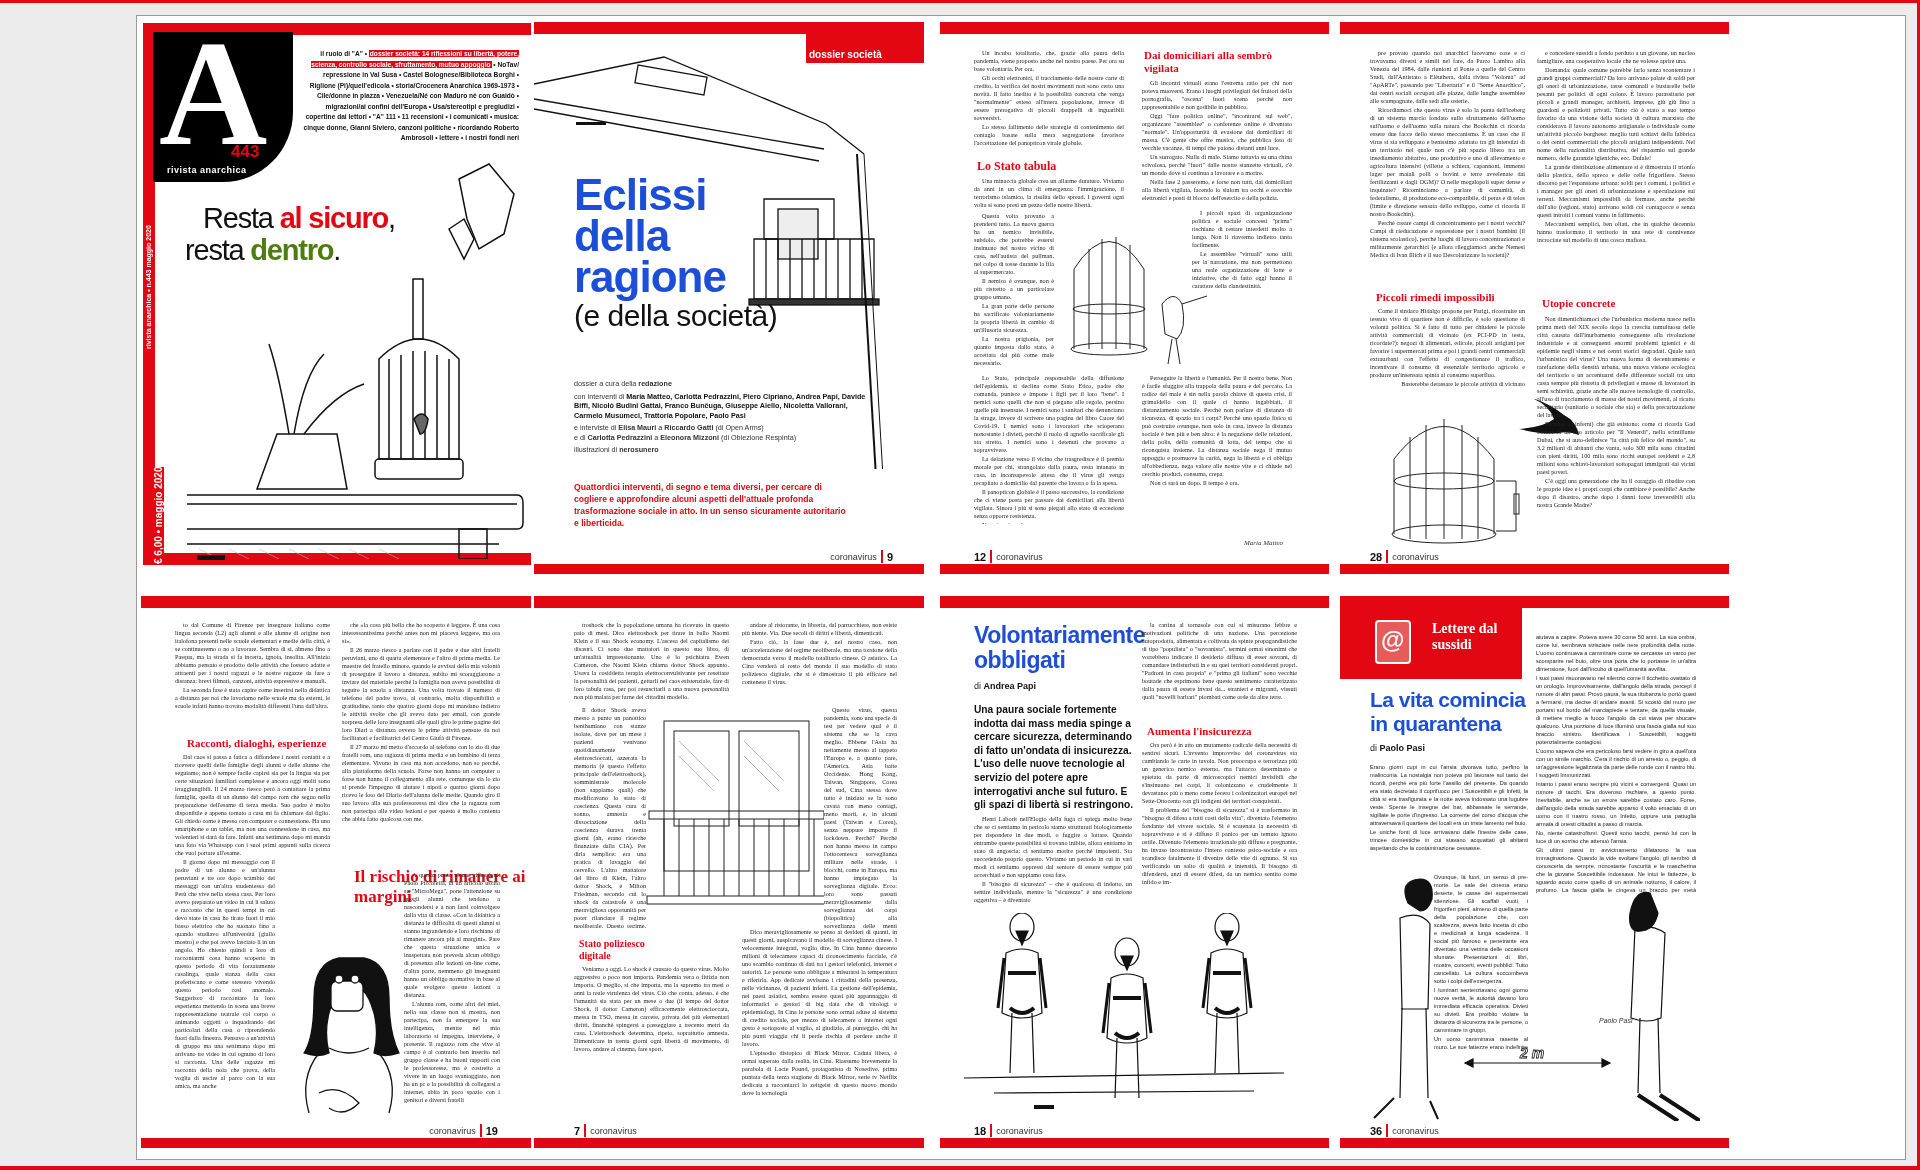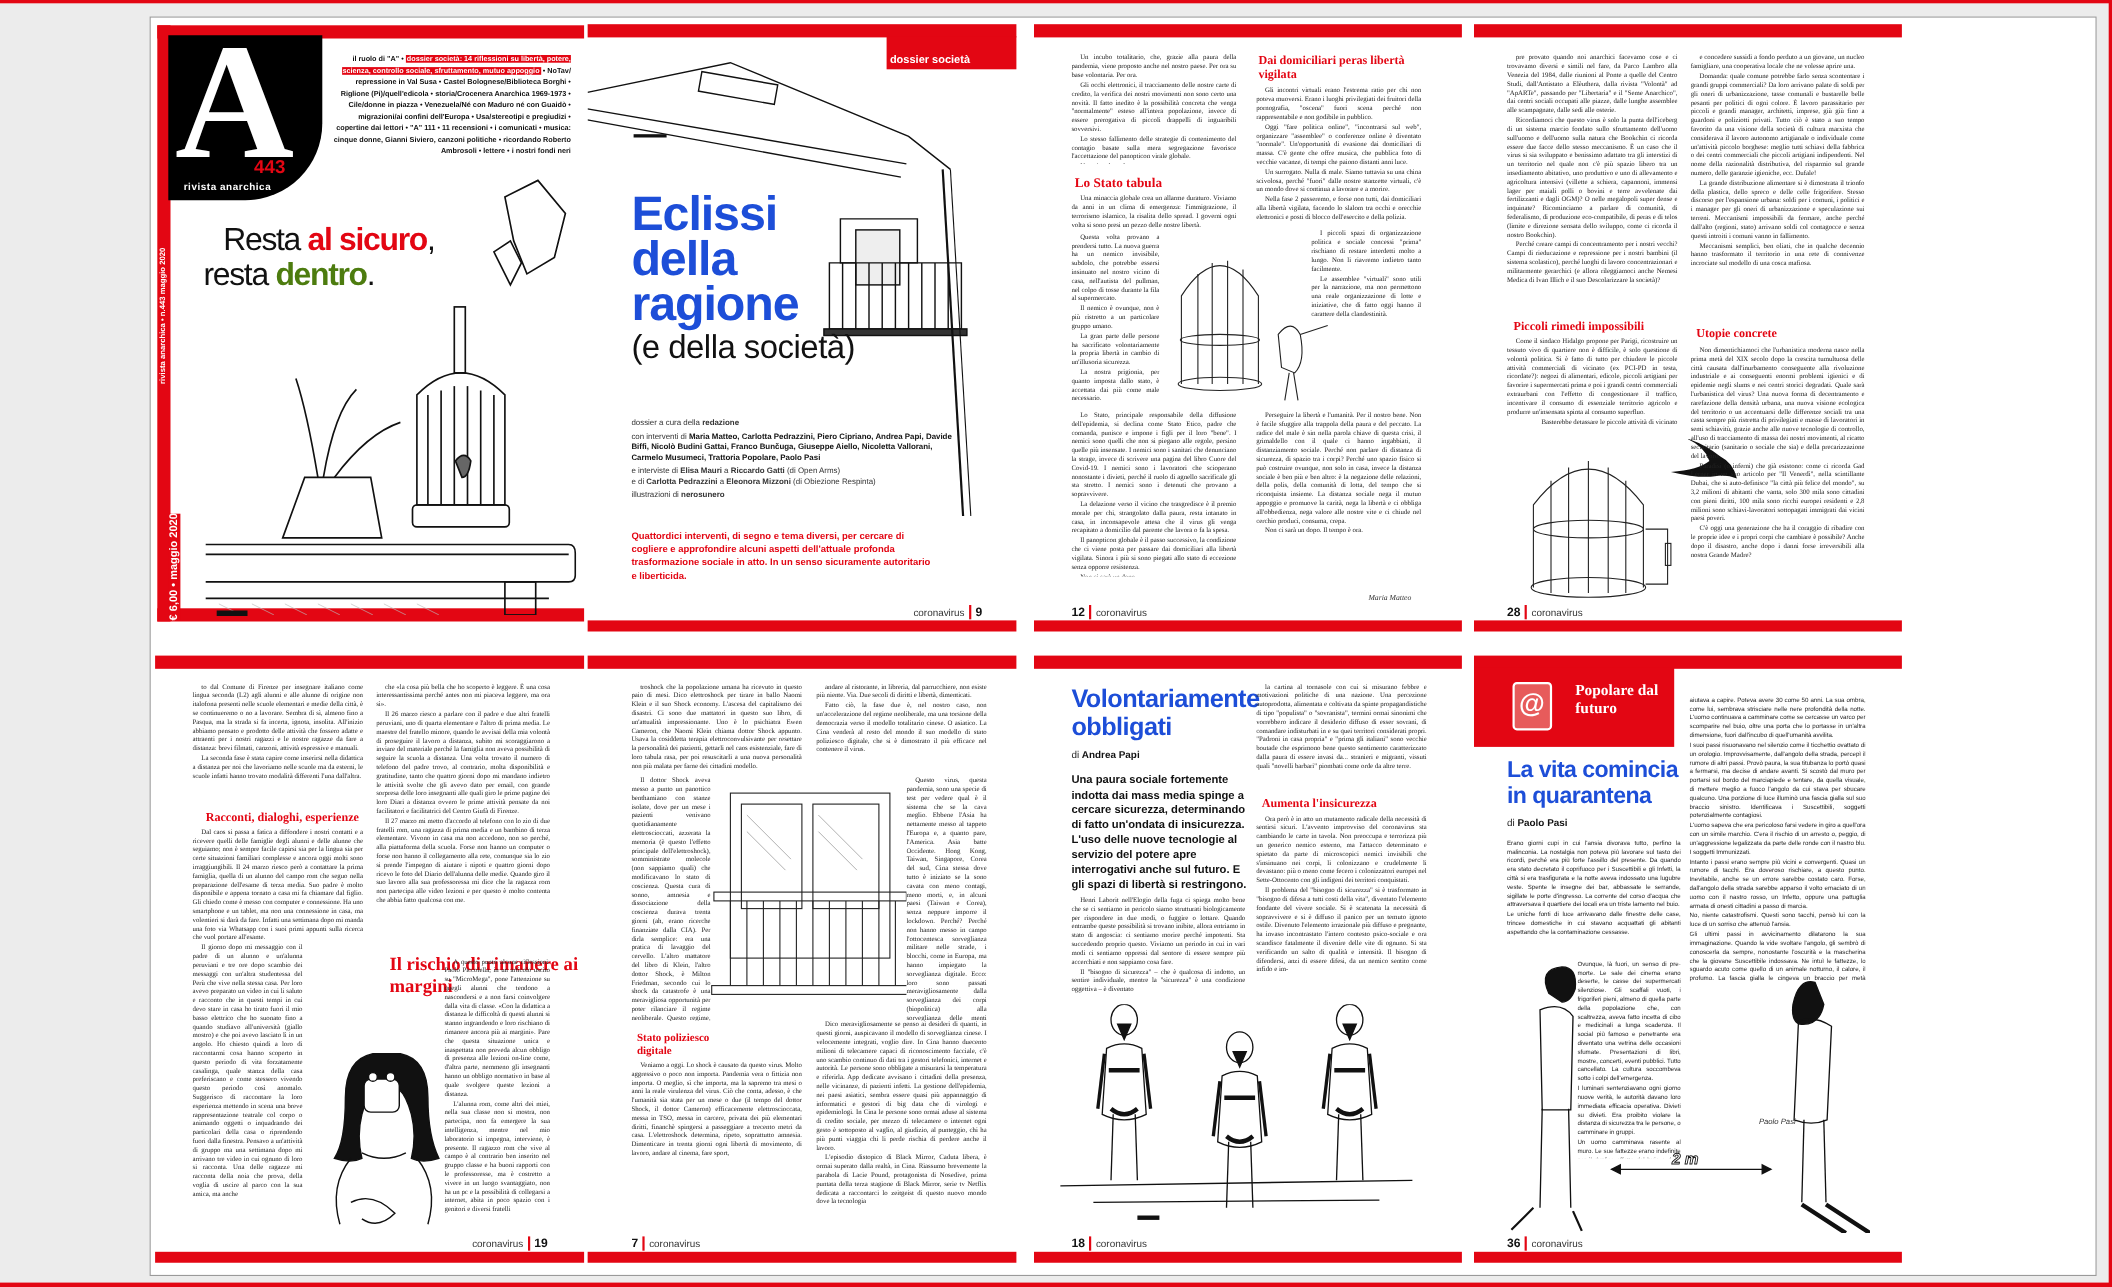--- a/index.html
+++ b/index.html
@@ -145,21 +145,21 @@
     <div class="head" style="left:43px;top:140px;font-size:12px">Lo Stato tabula</div>
     <div class="txt" style="left:40px;top:158px;width:150px;height:35px">
         <p>Una minaccia globale crea un allarme duraturo. Viviamo da anni in un clima di emergenza: l'immigrazione, il terrorismo islamico, la risalita dello spread. I governi ogni volta si sono presi un pezzo delle nostre libertà.</p>
       </div>
     <div class="txt" style="left:40px;top:193px;width:80px;height:160px">
       <p>Questa volta provano a prendersi tutto. La nuova guerra ha un nemico invisibile, subdolo, che potrebbe essersi insinuato nel nostro vicino di casa, nell'autista del pullman, nel colpo di tosse durante la fila al supermercato.</p>
         <p>Il nemico è ovunque, non è più ristretto a un particolare gruppo umano.</p>
         <p>La gran parte delle persone ha sacrificato volontariamente la propria libertà in cambio di un'illusoria sicurezza.</p>
         <p>La nostra prigionia, per quanto imposta dallo stato, è accettata dai più come male necessario.</p>
     </div>
-    <div class="head" style="left:210px;top:30px;font-size:11px;line-height:13px;width:150px">Dai domiciliari peras libertà vigilata</div>
+    <div class="head" style="left:210px;top:30px;font-size:11px;line-height:13px;width:150px">Dai domiciliari alla sembrò vigilata</div>
     <div class="txt" style="left:208px;top:60px;width:150px;height:130px">
       <p>Gli incontri virtuali erano l'estrema ratio per chi non poteva muoversi. Erano i luoghi privilegiati dei fruitori della pornografia, "oscena" fuori scena perché non rappresentabile e non godibile in pubblico.</p>
         <p>Oggi "fare politica online", "incontrarsi sul web", organizzare "assemblee" o conferenze online è diventato "normale". Un'opportunità di evasione dai domiciliari di massa. C'è gente che offre musica, che pubblica foto di vecchie vacanze, di tempi che paiono distanti anni luce.</p>
         <p>Un surrogato. Nulla di male. Siamo tuttavia su una china scivolosa, perché "fuori" dalle nostre stanzette virtuali, c'è un mondo dove si continua a lavorare e a morire.</p>
         <p>Nella fase 2 passeremo, e forse non tutti, dai domiciliari alla libertà vigilata, facendo lo slalom tra occhi e orecchie elettronici e posti di blocco dell'esercito e della polizia.</p>
     </div>
     <div class="txt" style="left:258px;top:190px;width:100px;height:165px">
       <p>I piccoli spazi di organizzazione politica e sociale concessi "prima" rischiano di restare interdetti molto a lungo. Non li riavremo indietro tanto facilmente.</p>
         <p>Le assemblee "virtuali" sono utili per la narrazione, ma non permettono una reale organizzazione di lotte e iniziative, che di fatto oggi hanno il carattere della clandestinità.</p>
     </div>
@@ -399,21 +399,21 @@
       </div>
     <div class="rbar" style="left:6px;top:545px;width:390px;"></div>
   </div>
 
   <div class="page" style="left:1197px;top:577px;">
     <div class="rbar" style="left:6px;top:3px;width:390px;"></div>
     <div style="position:absolute;left:6px;top:14px;width:182px;height:72px;background:#e30613">
       <div style="position:absolute;left:35px;top:13px;width:36px;height:44px;border:2px solid #fff;border-radius:4px;background:#e75b5b">
         <span style="position:absolute;left:4px;top:4px;font-family:'Liberation Sans',sans-serif;font-size:24px;color:#fff;font-weight:bold">@</span>
       </div>
-      <div style="position:absolute;left:92px;top:14px;width:85px;font-family:'Liberation Serif',serif;font-size:14px;line-height:16px;color:#fff;font-weight:bold">Popolare dal futuro</div>
+      <div style="position:absolute;left:92px;top:14px;width:85px;font-family:'Liberation Serif',serif;font-size:14px;line-height:16px;color:#fff;font-weight:bold">Lettere dal sussidi</div>
     </div>
     <div class="sanshead" style="left:36px;top:95px;font-size:21px;line-height:24px;letter-spacing:-.5px">
       <div>La vita comincia</div>
       <div>in quarantena</div>
     </div>
     <div class="byline" style="left:36px;top:150px"><span>di </span><b>Paolo Pasi</b></div>
     <div class="txt" style="left:36px;top:170px;width:158px;height:110px;font-family:'Liberation Sans',sans-serif;font-size:5.6px">
       <p style="text-indent:0">Erano giorni cupi in cui l'ansia divorava tutto, perfino la malinconia. La nostalgia non poteva più lavorare sul tasto dei ricordi, perché era più forte l'assillo del presente. Da quando era stato decretato il coprifuoco per i Suscettibili e gli Infetti, la città si era trasfigurata e la notte aveva indossato una lugubre veste. Spente le insegne dei bar, abbassate le serrande, sigillate le porte d'ingresso. La corrente del corso d'acqua che attraversava il quartiere dei locali era un triste lamento nel buio.</p>
         <p style="text-indent:0">Le uniche fonti di luce arrivavano dalle finestre delle case, trincee domestiche in cui stavano acquattati gli abitanti aspettando che la contaminazione cessasse.</p>
     </div>

